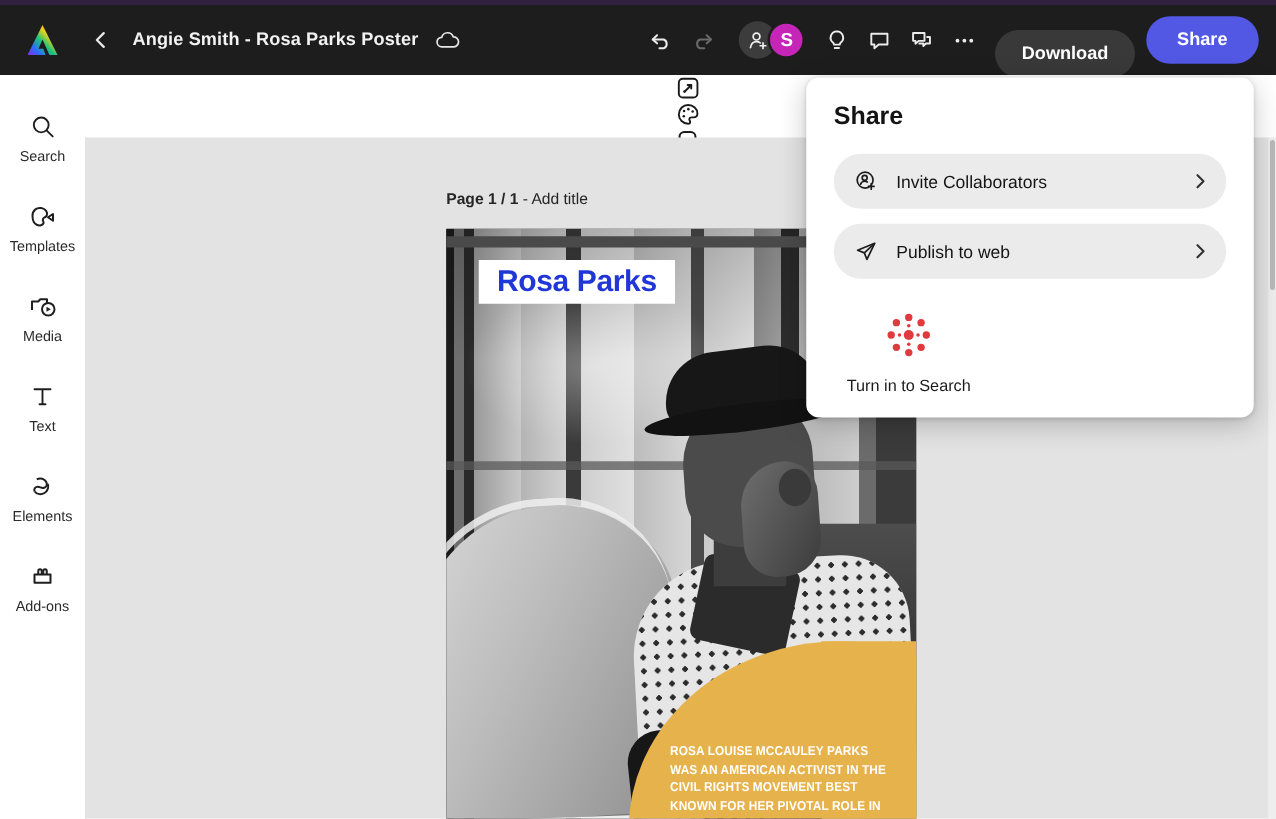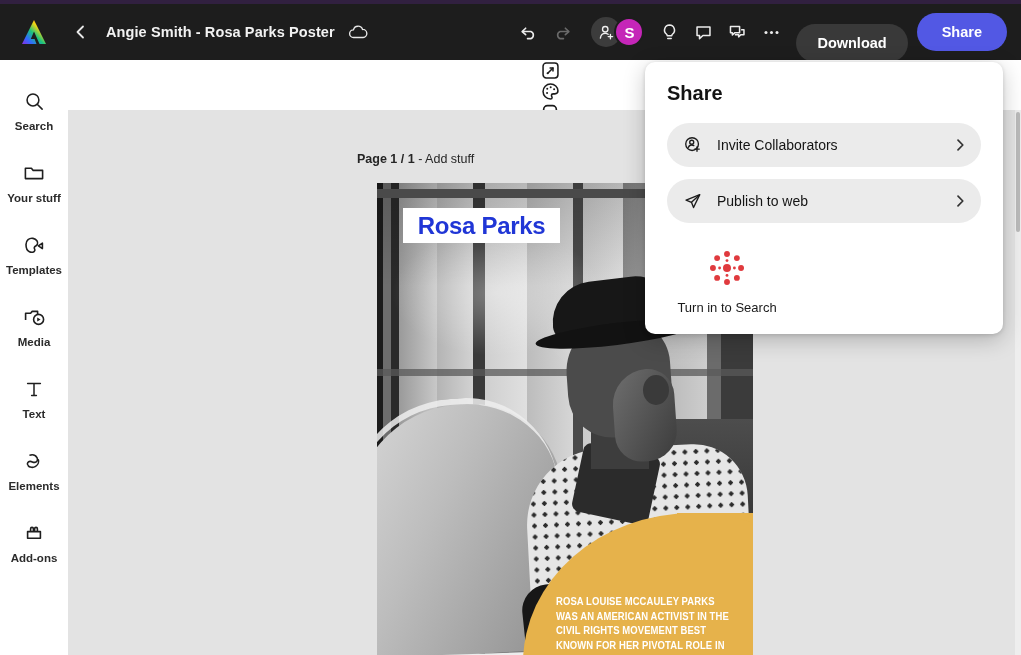--- a/index.html
+++ b/index.html
@@ -69,21 +69,21 @@
   .btn-share {
     height: 38px; padding: 0 25px; border-radius: 19px;
     background: #5258e4; color: #ffffff;
     font-size: 14.5px; font-weight: bold;
     display: flex; align-items: center; cursor: pointer; margin-left: 9px;
   }
 
   
   .rail {
     position: absolute; top: 60px; left: 0; width: 68px; height: 595px;
-    background: #ffffff; padding-top: 14px; font-weight: bold;
+    background: #ffffff; padding-top: 14px;
   }
   .rail-item {
     width: 68px; height: 72px; cursor: pointer;
     display: flex; flex-direction: column; align-items: center; justify-content: center;
     color: #1f1f1f;
   }
   .rail-icon { height: 26px; display: flex; align-items: center; justify-content: center; }
   .rail-label { font-size: 11.5px; margin-top: 6px; color: #2b2b2b; }
 
   
@@ -111,21 +111,21 @@
     position: absolute; top: 42px; left: 289px;
     font-size: 12.5px; color: #252525; white-space: nowrap;
   }
   .page-label b { font-weight: bold; }
   .page-label span.light { font-weight: normal; }
 
   
   .poster {
     position: absolute; top: 73px; left: 289px;
     width: 376px; height: 472px;
-    overflow: hidden; background: #2a2a2a; margin-left: 20px;
+    overflow: hidden; background: #2a2a2a;
   }
   .photo { position: absolute; inset: 0; overflow: hidden; }
   
   .ph-bg {
     position: absolute; inset: 0;
     background:
       linear-gradient(90deg,
         #1c1c1c 0px, #1c1c1c 6px,
         #6e6e6e 6px, #6e6e6e 14px,
         #2a2a2a 14px, #2a2a2a 22px,
@@ -402,28 +402,20 @@
     <div class="rail-item">
       <div class="rail-icon">
         <svg width="21" height="21" viewBox="0 0 22 22" fill="none" stroke="#1f1f1f" stroke-width="1.6" stroke-linecap="round">
           <circle cx="9.4" cy="9.4" r="6.2"></circle>
             <path d="M14.1 14.1 L19 19"></path>
         </svg>
       </div>
       <div class="rail-label">Search</div>
     </div>
 
-    <div class="rail-item">
-      <div class="rail-icon">
-        <svg width="22" height="20" viewBox="0 0 22 20" fill="none" stroke="#1f1f1f" stroke-width="1.6" stroke-linejoin="round">
-          <path d="M2.4 15.6 V5.2 h6 l1.8 2.2 h9.4 v8.2 Z"></path>
-        </svg>
-      </div>
-      <div class="rail-label">Your stuff</div>
-    </div>
 
     <div class="rail-item">
       <div class="rail-icon">
         <svg width="22" height="20" viewBox="0 0 22 20" fill="none" stroke="#1f1f1f" stroke-width="1.6" stroke-linejoin="round">
           <path d="M3 9.6 C3 5.4 6.2 2.8 10 3.4 c3.6 .6 5.4 3.6 4.4 6 -.7 1.7-2.6 1.5-3.1 3 -.4 1.3 .9 1.8 .5 3.1 -.5 1.6-3 2.4-5.4 1.3 C4.2 15.9 3 13 3 9.6Z"></path>
           <path d="M15.4 10.8 L19.4 8.2 L19.4 13.6 Z"></path>
         </svg>
       </div>
       <div class="rail-label">Templates</div>
     </div>
@@ -502,21 +494,21 @@
       </div>
       <div class="tb-align-label">Align</div>
     </div>
   </div>
 
   <div class="rail-divider"></div>
 
   <div class="canvas-area">
 
     <div class="page-label">
-      <b>Page 1 / 1</b><span class="light"> - Add stuff</span>
+      <b>Page 1 / 1</b><span class="light"> - Add title</span>
     </div>
 
     <div class="poster">
 
       <div class="photo">
         <div class="ph-bg"></div>
         <div class="ph-blur"></div>
         <div class="ph-bar b1"></div>
         <div class="ph-bar b2"></div>
         <div class="dark-right"></div>

